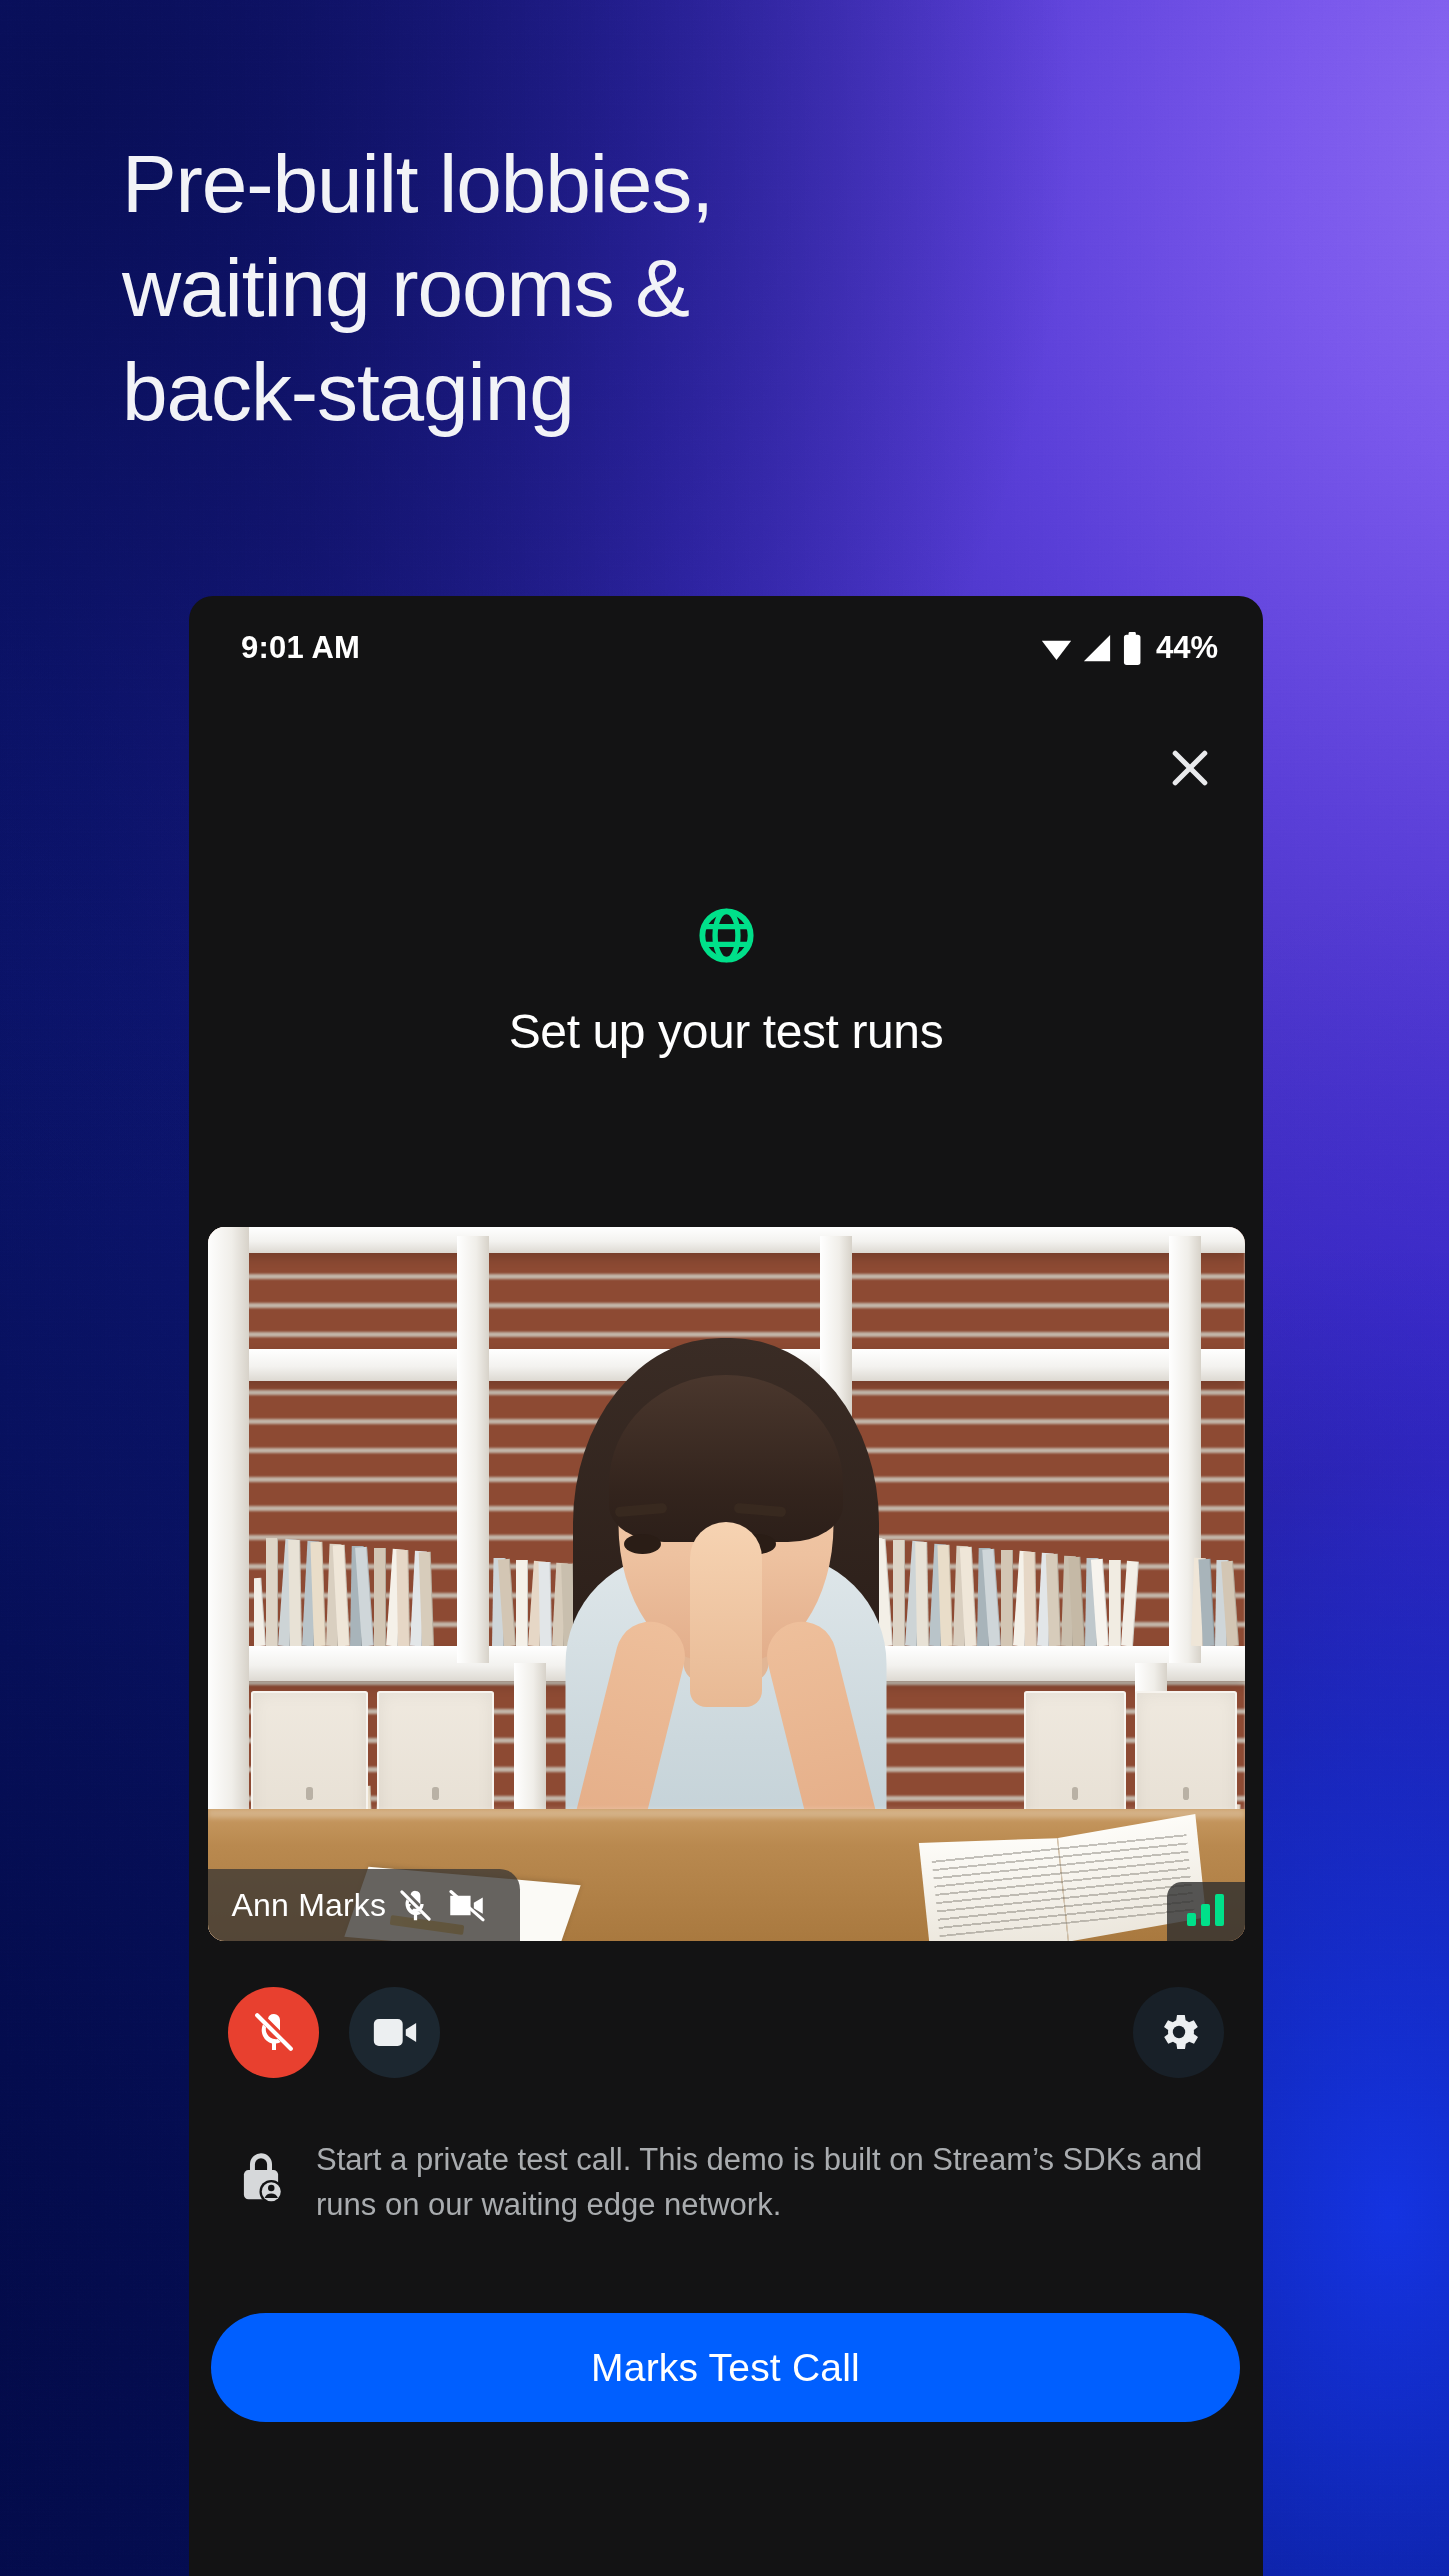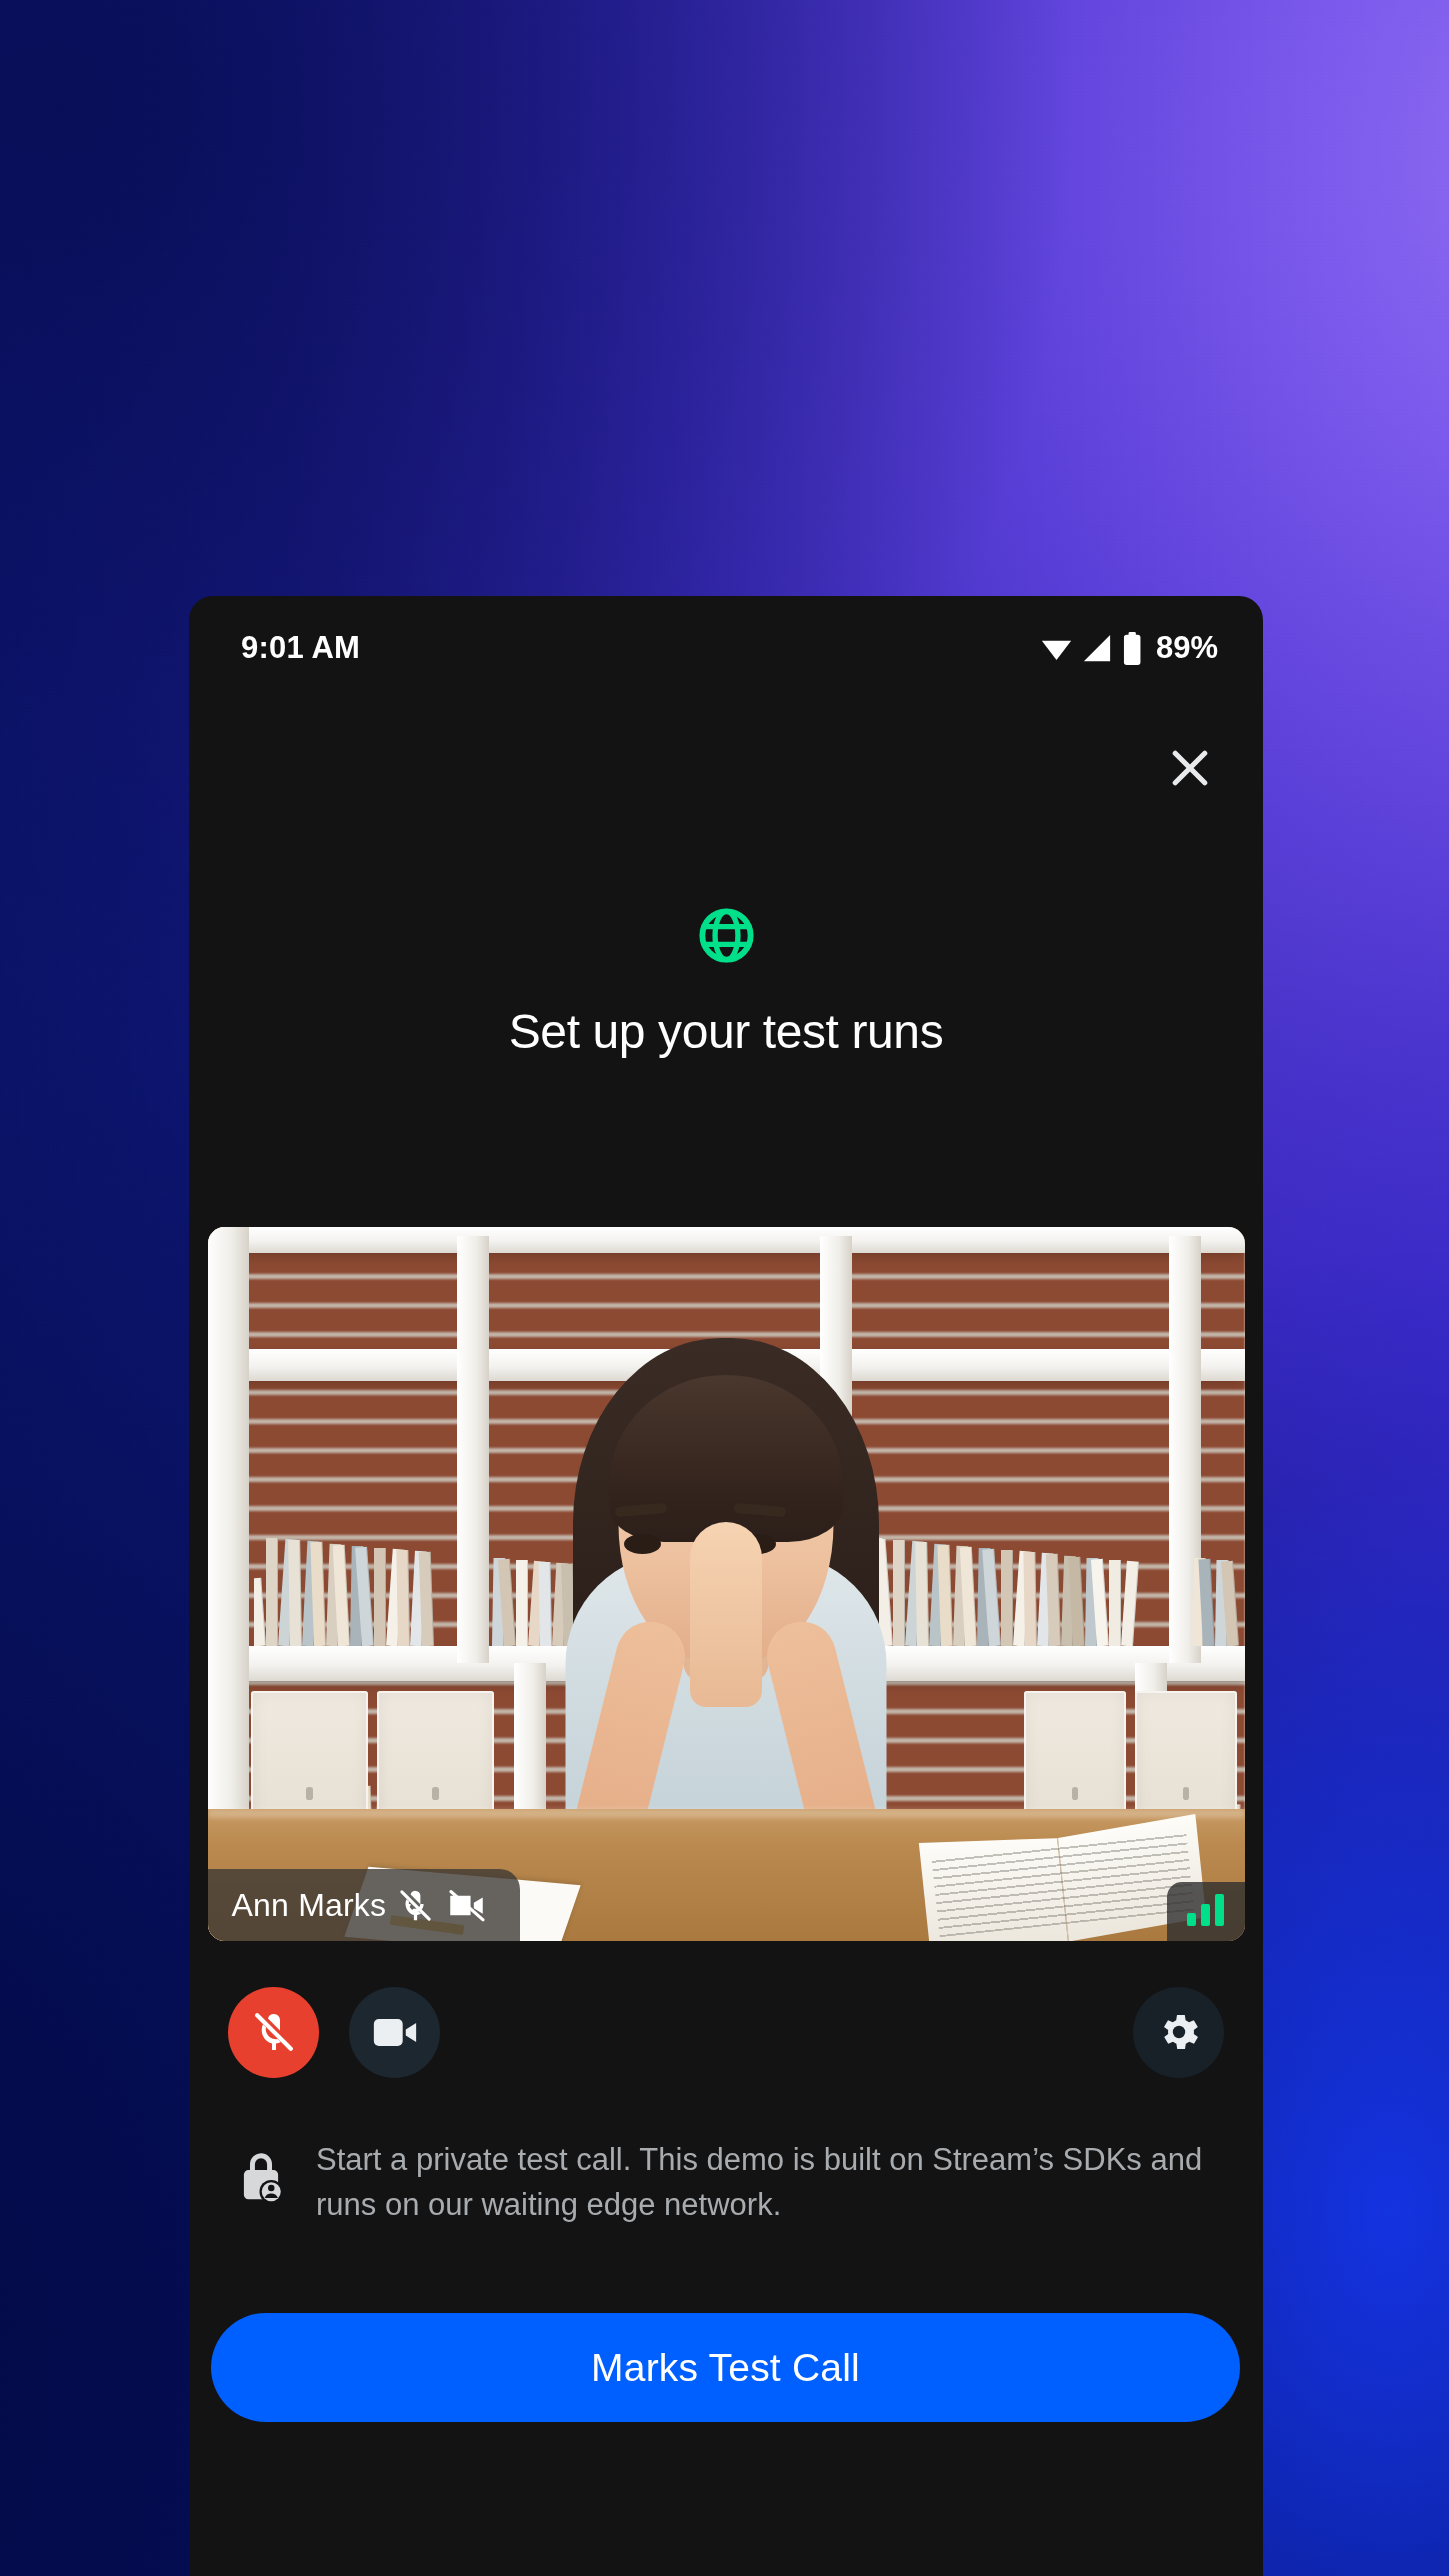--- a/index.html
+++ b/index.html
@@ -459,37 +459,40 @@
 </head>
 <body>
 
 <div class="stage">
 
   <div class="bg-base"></div>
   <div class="bg-navy"></div>
   <div class="bg-blueband"></div>
   <div class="bg-noise"></div>
 
+  <h1 class="headline">Pre-built lobbies,
+waiting rooms &amp;
+back-staging</h1>
 
   <div class="phone">
 
     <div class="statusbar">
       <span class="sb-time">9:01 AM</span>
       <span class="sb-right">
         <svg width="33" height="28" viewBox="0 0 36 30">
           <path d="M2 7 L34 7 L18 28 Z" fill="#ffffff"></path>
         </svg>
         <svg width="32" height="30" viewBox="0 0 34 32">
           <path d="M31 2 L31 30 L3 30 Z" fill="#ffffff"></path>
         </svg>
         <svg width="20.4" height="33" viewBox="0 0 22 36">
           <rect x="7" y="0" width="8" height="4" rx="1.5" fill="#ffffff"></rect>
           <rect x="2" y="3" width="18" height="33" rx="3" fill="#ffffff"></rect>
         </svg>
-        <span class="sb-pct">89%</span>
+        <span class="sb-pct">44%</span>
       </span>
     </div>
 
     <div class="close-row">
       <svg width="48" height="48" viewBox="0 0 52 52">
         <path d="M10 10 L42 42 M42 10 L10 42" stroke="#e9eaec" stroke-width="5.5" stroke-linecap="round"></path>
       </svg>
     </div>
 
     <div class="globe-wrap">

